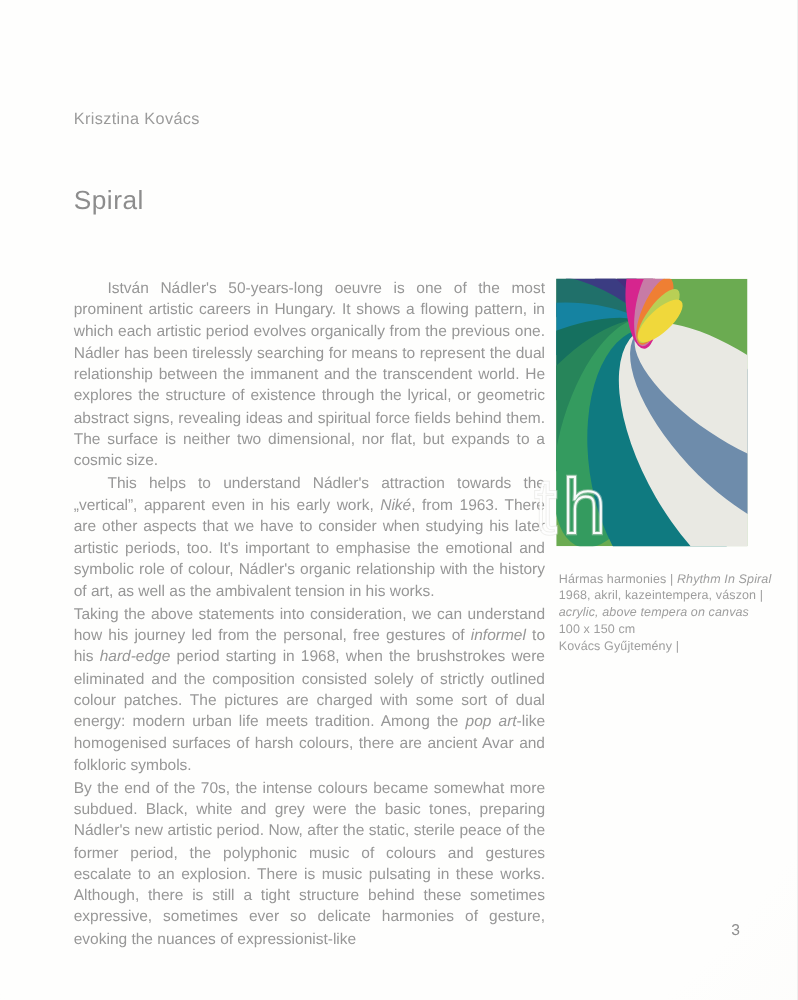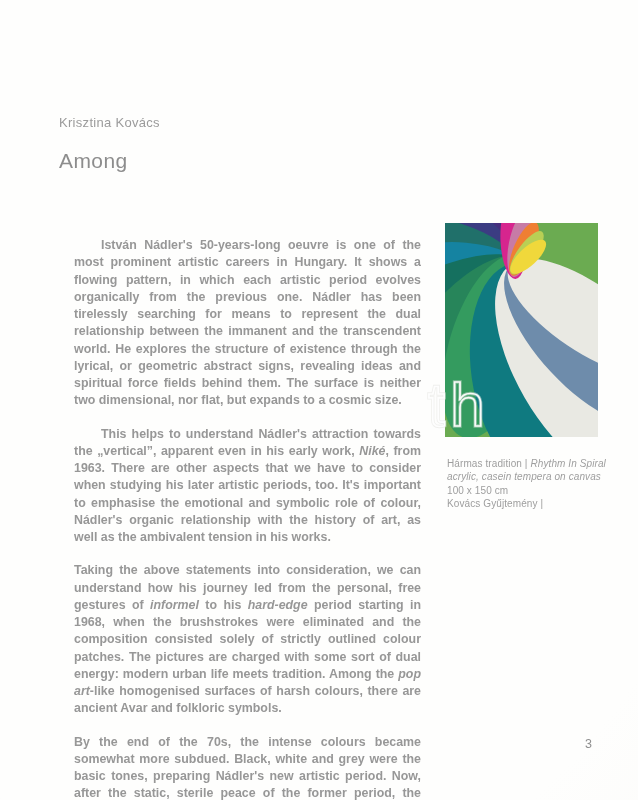--- a/index.html
+++ b/index.html
@@ -5,32 +5,32 @@
   html,body{margin:0;padding:0;background:#e9e9e9;}
   .page{
     position:relative;
     width:638px;height:800px;
     background:radial-gradient(135% 135% at 42% 38%, #fefefd 55%, #f7f6f3 100%);
     font-family:"Liberation Sans", sans-serif;
     overflow:hidden;
   }
   .author{
     position:absolute;left:59px;top:87px;
-    font-size:13px;color:#9b9b9b;letter-spacing:.3px;margin-top:28px;
+    font-size:13px;color:#9b9b9b;letter-spacing:.3px;
   }
   .title{
     position:absolute;left:59px;top:149px;
     font-size:21px;color:#8d8d8d;letter-spacing:.4px;
   }
   .body-text{
     position:absolute;left:58px;top:221px;width:379px;
     font-size:12.4px;line-height:17.25px;color:#979797;
     text-align:justify;
   }
-  .body-text p{margin:16px;font-weight:bold;}
+  .body-text p{margin:1px;}
   .body-text p.indent{text-indent:27px;}
   .body-text i,.caption i{font-style:italic;}
   .artframe{
     position:absolute;left:445px;top:223px;width:153px;height:214px;margin:0;
   }
   .artframe svg{display:block;}
   .watermark{
     position:absolute;left:424px;top:356px;pointer-events:none;
   }
   .watermark text{
@@ -50,21 +50,21 @@
     font-size:12.5px;color:#8f8f8f;
   }
 </style>
 </head>
 <body>
 
 <div class="page">
 
   <div class="author">Krisztina Kovács</div>
 
-  <div class="title">Among</div>
+  <div class="title">Spiral</div>
 
   <div class="body-text" id="body-text">
       <p class="indent"><span>István Nádler's 50-years-long oeuvre is one of the most prominent artistic careers in Hungary. It shows a flowing pattern, in which each artistic period evolves organically from the previous one. Nádler has been tirelessly searching for means to represent the dual relationship between the immanent and the transcendent world. He explores the structure of existence through the lyrical, or geometric abstract signs, revealing ideas and spiritual force fields behind them. The surface is neither two dimensional, nor flat, but expands to a cosmic size.</span></p>
       <p class="indent"><span>This helps to understand Nádler's attraction towards the „vertical”, apparent even in his early work, </span><i>Niké</i><span>, from 1963.  There are other aspects that we have to consider when studying his later artistic periods, too. It's important to emphasise the emotional and symbolic role of colour, Nádler's organic relationship with the history of art, as well as the ambivalent tension in his works.</span></p>
       <p><span>Taking the above statements into consideration, we can understand how his journey led from the personal, free gestures of </span><i>informel</i><span> to his </span><i>hard-edge</i><span> period starting in 1968, when the brushstrokes were eliminated and the composition consisted solely of strictly outlined colour patches. The pictures are charged with some sort of dual energy: modern urban life meets tradition. Among the </span><i>pop art</i><span>-like homogenised surfaces of harsh colours, there are ancient Avar and folkloric symbols.</span></p>
       <p><span>By the end of the 70s, the intense colours became somewhat more subdued. Black, white and grey were the basic tones, preparing Nádler's new artistic period. Now, after the static, sterile peace of the former period, the polyphonic music of colours and gestures escalate to an explosion. There is music pulsating in these works. Although, there is still a tight structure behind these sometimes expressive, sometimes ever so delicate harmonies of gesture, evoking the nuances of expressionist-like</span></p>
     </div>
 
   <figure class="artframe">
     <svg id="artwork-svg" width="153" height="214" viewBox="0 0 153 214">
@@ -88,21 +88,22 @@
         <ellipse cx="83.2" cy="33.7" rx="9" ry="23" fill="#f0d83b" transform="rotate(47 83.2 33.7)"></ellipse>
       </svg>
   </figure>
 
   <svg class="watermark" width="100" height="84" viewBox="0 0 100 84">
     <text class="wm-back" x="4" y="70">th</text>
     <text class="wm-front" x="4" y="70">th</text>
   </svg>
 
   <div class="caption" id="caption">
-      <div class="cap-line"><span>Hármas tradition | </span><i>Rhythm In Spiral</i></div>
-      <div class="cap-line"><i>acrylic, casein tempera on canvas</i></div>
+      <div class="cap-line"><span>Hármas harmonies | </span><i>Rhythm In Spiral</i></div>
+      <div class="cap-line"><span>1968, akril, kazeintempera, vászon |</span></div>
+      <div class="cap-line"><i>acrylic, above tempera on canvas</i></div>
       <div class="cap-line"><span>100 x 150 cm</span></div>
       <div class="cap-line"><span>Kovács Gyűjtemény |</span></div>
     </div>
 
   <div class="pagenum">3</div>
 
 </div>
 
 </body></html>

